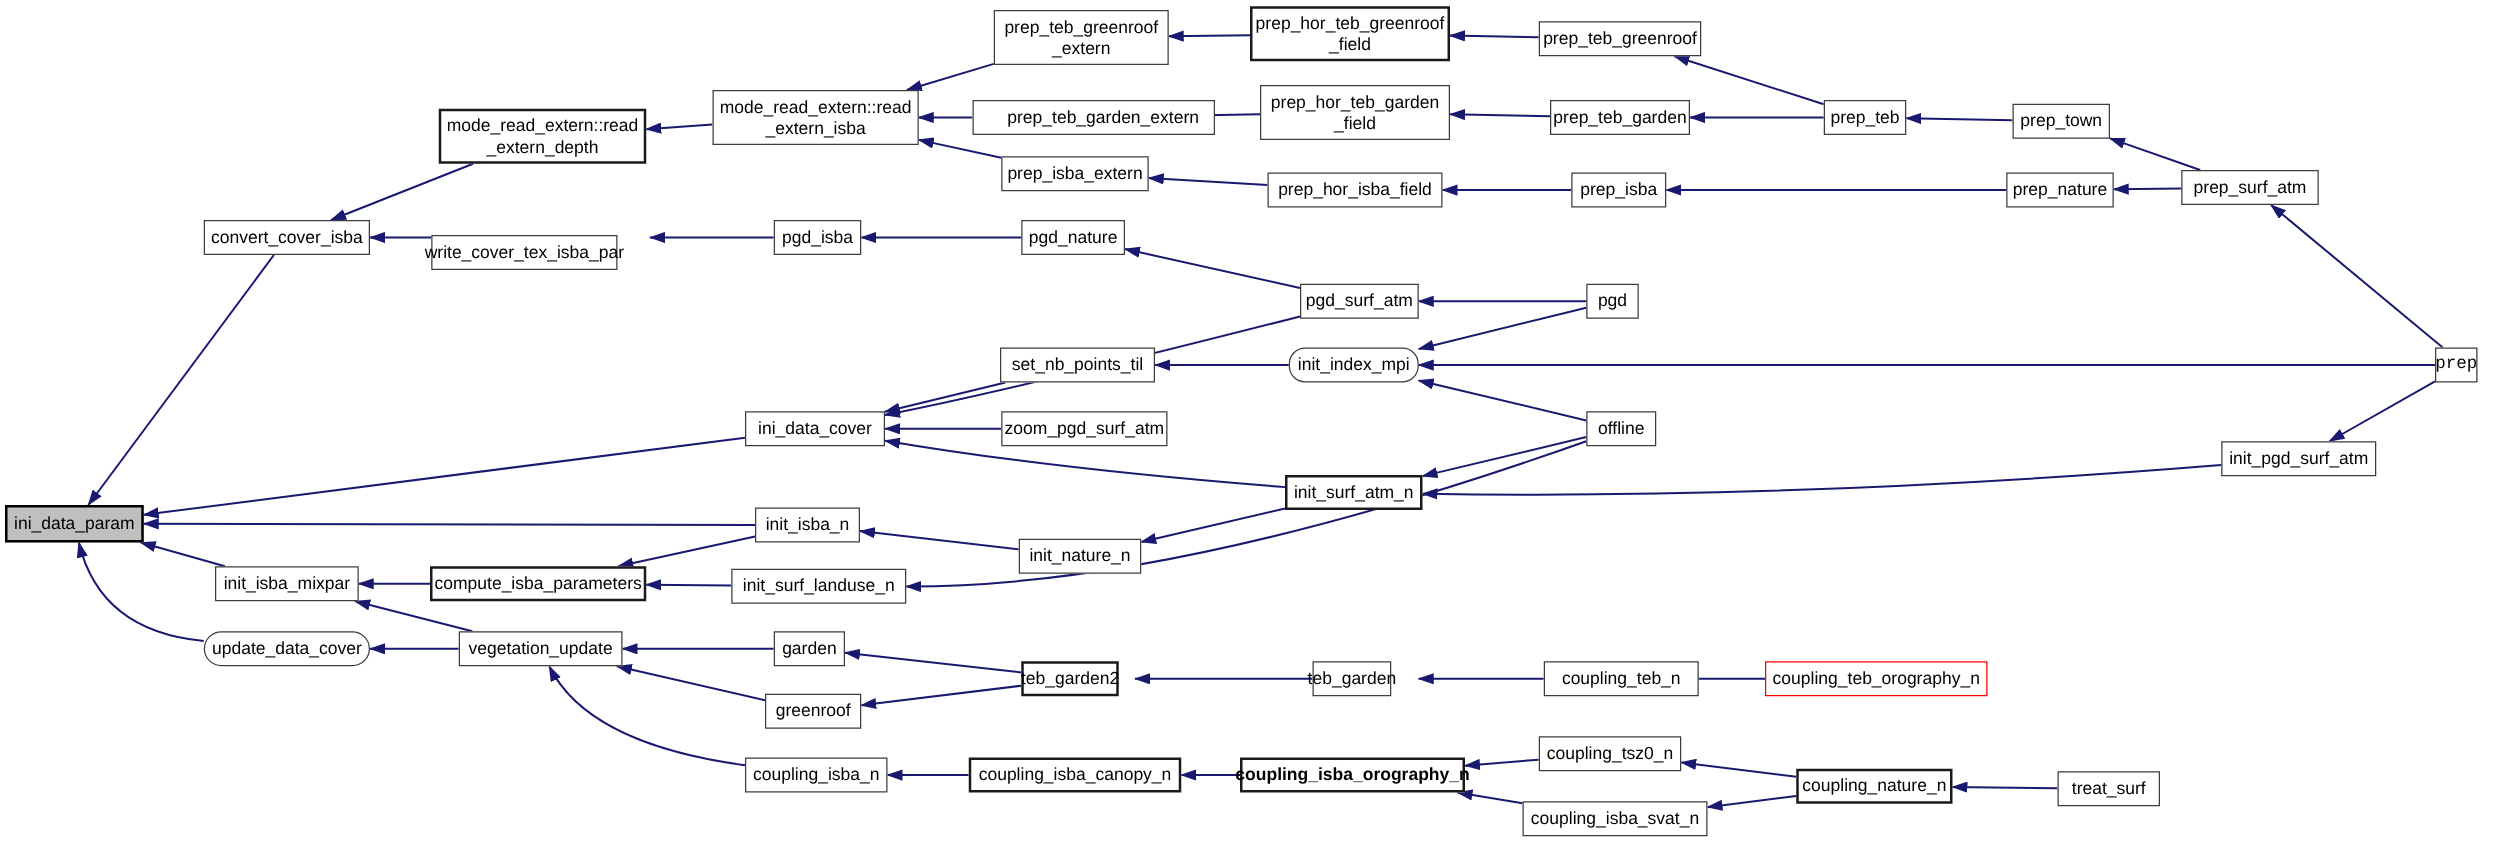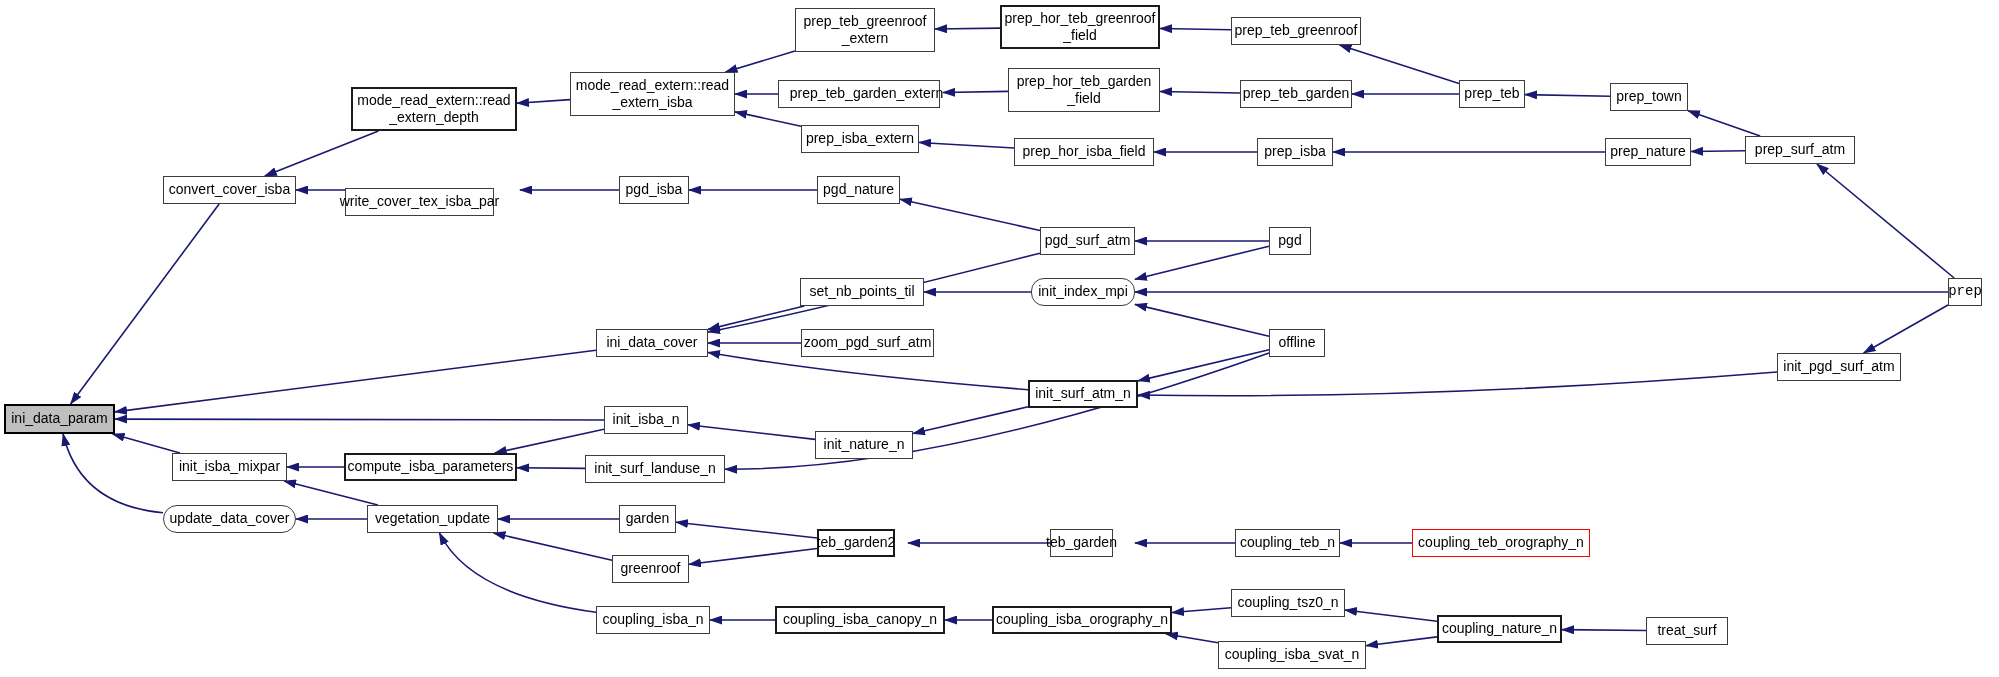--- a/index.html
+++ b/index.html
@@ -109,21 +109,21 @@
       <path d="M1437,636.8313253012049 L1366,645.7277108433735" fill="none" stroke="#191970" stroke-width="1.6" marker-end="url(#arrow)"></path>
       <path d="M1646,630.5626666666667 L1562,629.6666666666666" fill="none" stroke="#191970" stroke-width="1.6" marker-end="url(#arrow)"></path>
     </svg>
 <div class="node" style="left: 795px; top: 8px; width: 140px; height: 44px;">prep_teb_greenroof
 _extern</div>
     <div class="node bold" style="left: 1000px; top: 5px; width: 160px; height: 44px;">prep_hor_teb_greenroof
 _field</div>
     <div class="node" style="left: 1231px; top: 17px; width: 130px; height: 28px;">prep_teb_greenroof</div>
     <div class="node" style="left: 570px; top: 72px; width: 165px; height: 44px;">mode_read_extern::read
 _extern_isba</div>
-    <div class="node" style="left: 778px; top: 80px; width: 162px; height: 28px; padding-left: 15px;">prep_teb_garden_extern</div>
+    <div class="node" style="left: 778px; top: 80px; width: 194px; height: 28px; padding-left: 15px;">prep_teb_garden_extern</div>
     <div class="node" style="left: 1008px; top: 68px; width: 152px; height: 44px;">prep_hor_teb_garden
 _field</div>
     <div class="node" style="left: 1240px; top: 80px; width: 112px; height: 28px;">prep_teb_garden</div>
     <div class="node" style="left: 1459px; top: 80px; width: 66px; height: 28px;">prep_teb</div>
     <div class="node" style="left: 1610px; top: 83px; width: 78px; height: 28px;">prep_town</div>
     <div class="node bold" style="left: 351px; top: 87px; width: 166px; height: 44px;">mode_read_extern::read
 _extern_depth</div>
     <div class="node" style="left: 801px; top: 125px; width: 118px; height: 28px;">prep_isba_extern</div>
     <div class="node" style="left: 1014px; top: 138px; width: 140px; height: 28px;">prep_hor_isba_field</div>
     <div class="node" style="left: 1257px; top: 138px; width: 76px; height: 28px;">prep_isba</div>
@@ -148,22 +148,22 @@
     <div class="node" style="left: 815px; top: 431px; width: 98px; height: 28px;">init_nature_n</div>
     <div class="node" style="left: 172px; top: 453px; width: 115px; height: 28px;">init_isba_mixpar</div>
     <div class="node bold" style="left: 344px; top: 453px; width: 173px; height: 28px;">compute_isba_parameters</div>
     <div class="node" style="left: 585px; top: 455px; width: 140px; height: 28px;">init_surf_landuse_n</div>
     <div class="node" style="left: 163px; top: 505px; width: 133px; height: 28px; border-radius: 14px;">update_data_cover</div>
     <div class="node" style="left: 367px; top: 505px; width: 131px; height: 28px;">vegetation_update</div>
     <div class="node" style="left: 619px; top: 505px; width: 57px; height: 28px;">garden</div>
     <div class="node" style="left: 612px; top: 555px; width: 77px; height: 28px;">greenroof</div>
     <div class="node bold" style="left: 817px; top: 529px; width: 78px; height: 28px;">teb_garden2</div>
     <div class="node" style="left: 1050px; top: 529px; width: 63px; height: 28px;">teb_garden</div>
-    <div class="node" style="left: 1235px; top: 529px; width: 105px; height: 28px;">coupling_teb_n</div>
+    <div class="node" style="left: 1235px; top: 529px; width: 124px; height: 28px;">coupling_teb_n</div>
     <div class="node alert" style="left: 1412px; top: 529px; width: 178px; height: 28px;">coupling_teb_orography_n</div>
     <div class="node" style="left: 596px; top: 606px; width: 114px; height: 28px;">coupling_isba_n</div>
     <div class="node bold" style="left: 775px; top: 606px; width: 170px; height: 28px;">coupling_isba_canopy_n</div>
-    <div class="node bold" style="left: 992px; top: 606px; width: 180px; height: 28px;">coupling_isba_orography_n</div>
+    <div class="node bold" style="left: 992px; top: 606px; width: 180px; height: 28px; font-weight: bold;">coupling_isba_orography_n</div>
     <div class="node" style="left: 1231px; top: 589px; width: 114px; height: 28px;">coupling_tsz0_n</div>
     <div class="node" style="left: 1218px; top: 641px; width: 148px; height: 28px;">coupling_isba_svat_n</div>
     <div class="node bold" style="left: 1437px; top: 615px; width: 125px; height: 28px;">coupling_nature_n</div>
     <div class="node" style="left: 1646px; top: 617px; width: 82px; height: 28px;">treat_surf</div>
   </div>
 
 </body></html>

